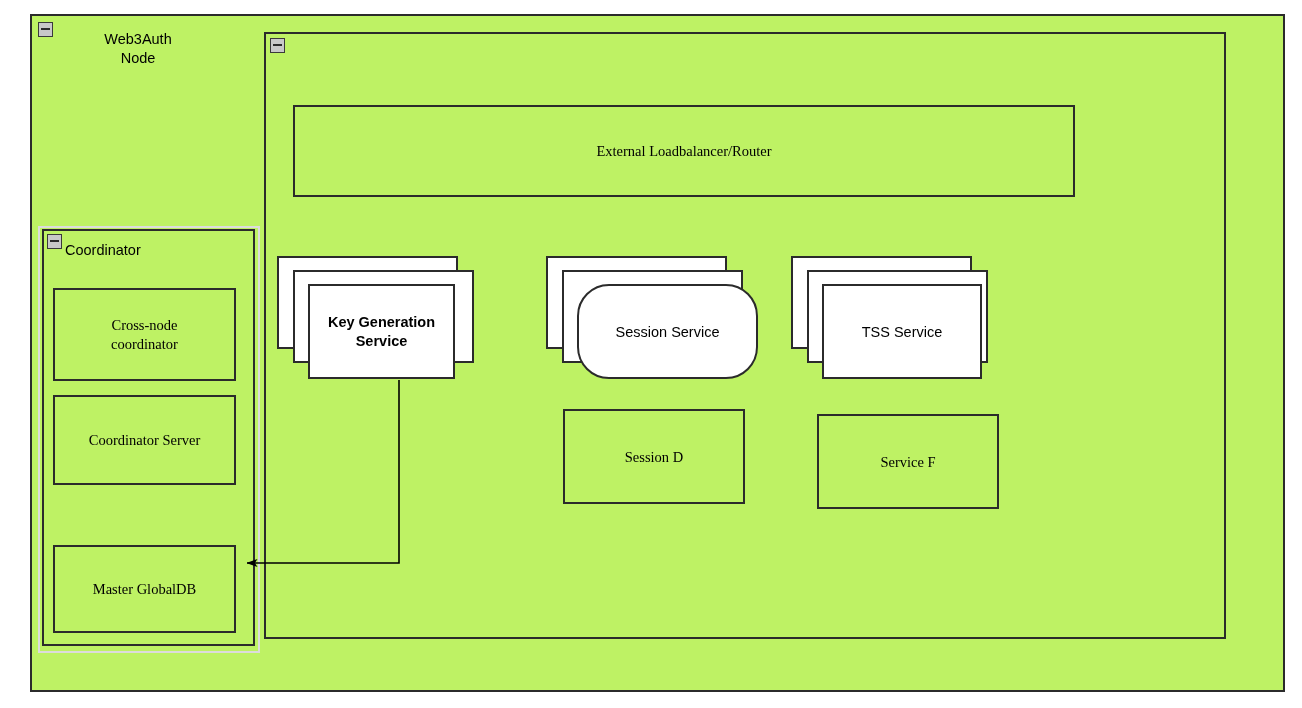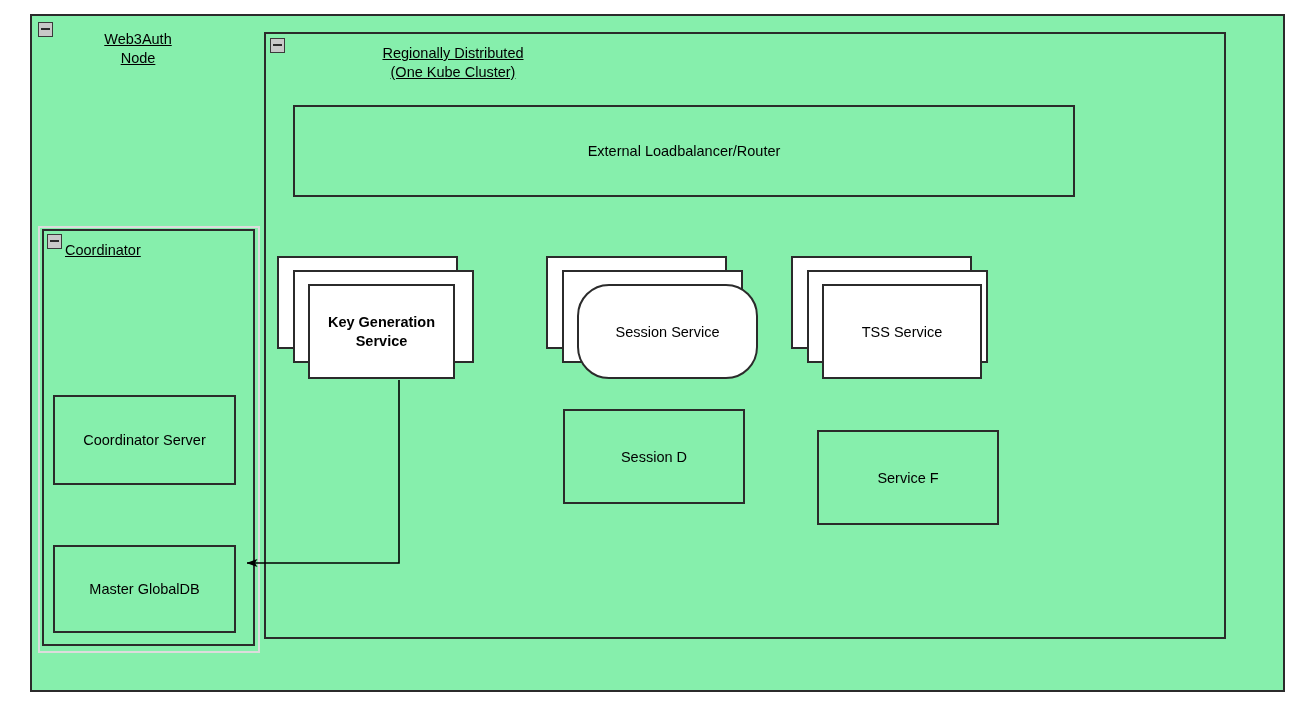--- a/index.html
+++ b/index.html
@@ -16,33 +16,33 @@
     width: 1302px;
     height: 708px;
     background: #ffffff;
     overflow: hidden;
   }
 
   
   .box {
     position: absolute;
     box-sizing: border-box;
-    background: #86efac;
+    background: #bef264;
     border: 2px solid #2b2b2b;
+    font-family: Liberation Serif, serif;
   }
 
   
   .container-title {
     position: absolute;
     font-size: 14.5px;
     line-height: 19px;
     color: #000000;
     white-space: pre;
     text-align: center;
-    text-decoration: underline;
   }
 
   
   .collapse-icon {
     position: absolute;
     width: 15px;
     height: 15px;
     box-sizing: border-box;
     background: #c8c8c8;
     border: 1.5px solid #3a3a3a;
@@ -112,22 +112,20 @@
 
   <div class="collapse-icon" style="left:38px; top:22px;"></div>
 
   <div class="container-title" style="left:48px; top:30px; width:180px;">Web3Auth
 Node</div>
 
   <div class="box" style="left:264px; top:32px; width:962px; height:607px;"></div>
 
   <div class="collapse-icon" style="left:270px; top:38px;"></div>
 
-  <div class="container-title" style="left:288px; top:44px; width:330px;">Regionally Distributed
-(One Kube Cluster)</div>
 
   <div class="box" style="left:293px; top:105px; width:782px; height:92px;">
     <div class="node-label">External Loadbalancer/Router</div>
   </div>
 
   <div class="stack" style="left:277px; top:256px; width:213px; height:124px;">
     <div class="layer" style="left:0px; top:0px; width:181px; height:93px;"></div>
     <div class="layer" style="left:16px; top:14px; width:181px; height:93px;"></div>
     <div class="layer" style="left:31px; top:28px; width:147px; height:95px;font-weight:bold;">
       <div class="node-label">Key Generation
@@ -148,32 +146,36 @@
     <div class="layer" style="left:16px; top:14px; width:181px; height:93px;"></div>
     <div class="layer" style="left:31px; top:28px; width:160px; height:95px;">
       <div class="node-label">TSS Service</div>
     </div>
   </div>
 
   <div class="box" style="left:563px; top:409px; width:182px; height:95px;">
     <div class="node-label">Session D</div>
   </div>
 
-  <div class="box" style="left:817px; top:430px; width:182px; height:95px;">
+  <div class="box" style="left:817px; top:414px; width:182px; height:95px;">
     <div class="node-label">Service F</div>
   </div>
 
   <div class="highlight-frame" style="left:38px; top:226px; width:222px; height:427px;"></div>
 
   <div class="box" style="left:42px; top:229px; width:213px; height:417px;"></div>
 
   <div class="collapse-icon" style="left:47px; top:234px;"></div>
 
   <div class="container-title" style="left:65px; top:241px; width:150px; text-align:left;">Coordinator</div>
 
+  <div class="box" style="left:53px; top:288px; width:183px; height:93px;">
+    <div class="node-label">Cross-node
+coordinator</div>
+  </div>
 
   <div class="box" style="left:53px; top:545px; width:183px; height:88px;">
     <div class="node-label">Master GlobalDB</div>
   </div>
 
   <div class="box" style="left:53px; top:395px; width:183px; height:90px;">
     <div class="node-label">Coordinator Server</div>
   </div>
 
   <svg id="connectors" viewBox="0 0 1302 708">

